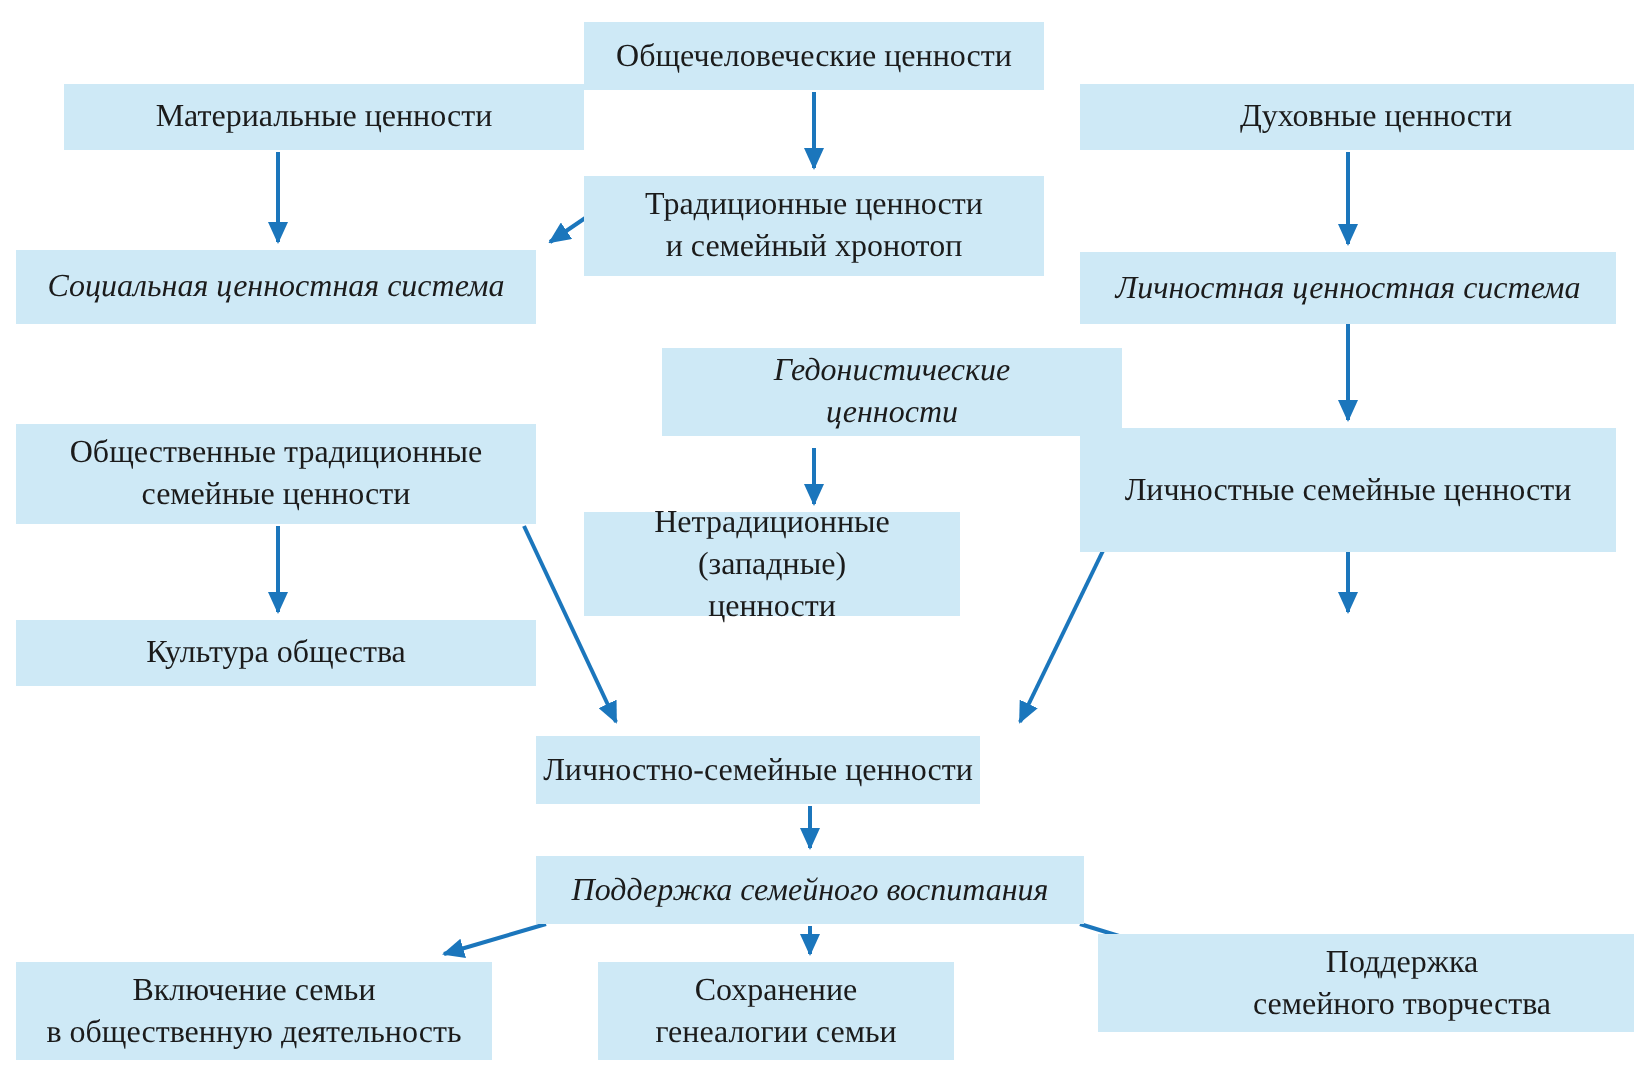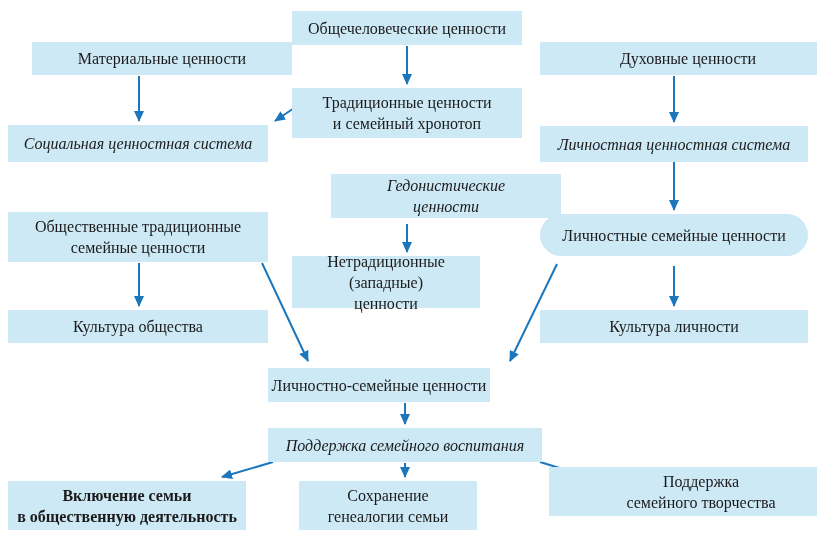--- a/index.html
+++ b/index.html
@@ -84,34 +84,33 @@
   <div class="node italic" style="left:540px; top:126px; width:268px; height:36px;">Личностная ценностная система</div>
 
   <div class="node italic" style="left:8px; top:125px; width:260px; height:37px;">Социальная ценностная система</div>
 
   <div class="node italic" style="left:292px; top:174px; width:230px; height:44px;margin-left:39px;">Гедонистические
 ценности</div>
 
   <div class="node" style="left:8px; top:212px; width:260px; height:50px;">Общественные традиционные
 семейные ценности</div>
 
-  <div class="node" style="left:540px; top:214px; width:268px; height:42px;border-radius:21px;">Личностные семейные ценности</div>
+  <div class="node" style="left:540px; top:214px; width:268px; height:62px;">Личностные семейные ценности</div>
 
   <div class="node" style="left:292px; top:256px; width:188px; height:52px;">Нетрадиционные (западные)
 ценности</div>
 
   <div class="node" style="left:8px; top:310px; width:260px; height:33px;">Культура общества</div>
 
-  <div class="node" style="left:540px; top:310px; width:268px; height:33px;">Культура личности</div>
 
   <div class="node" style="left:268px; top:368px; width:222px; height:34px;">Личностно-семейные ценности</div>
 
   <div class="node italic" style="left:268px; top:428px; width:274px; height:34px;">Поддержка семейного воспитания</div>
 
-  <div class="node" style="left:8px; top:481px; width:238px; height:49px;font-weight:bold;">Включение семьи
+  <div class="node" style="left:8px; top:481px; width:238px; height:49px;">Включение семьи
 в общественную деятельность</div>
 
   <div class="node" style="left:299px; top:481px; width:178px; height:49px;">Сохранение
 генеалогии семьи</div>
 
   <div class="node" style="left:549px; top:467px; width:304px; height:49px;">Поддержка
 семейного творчества</div>
 
 </div>
 

